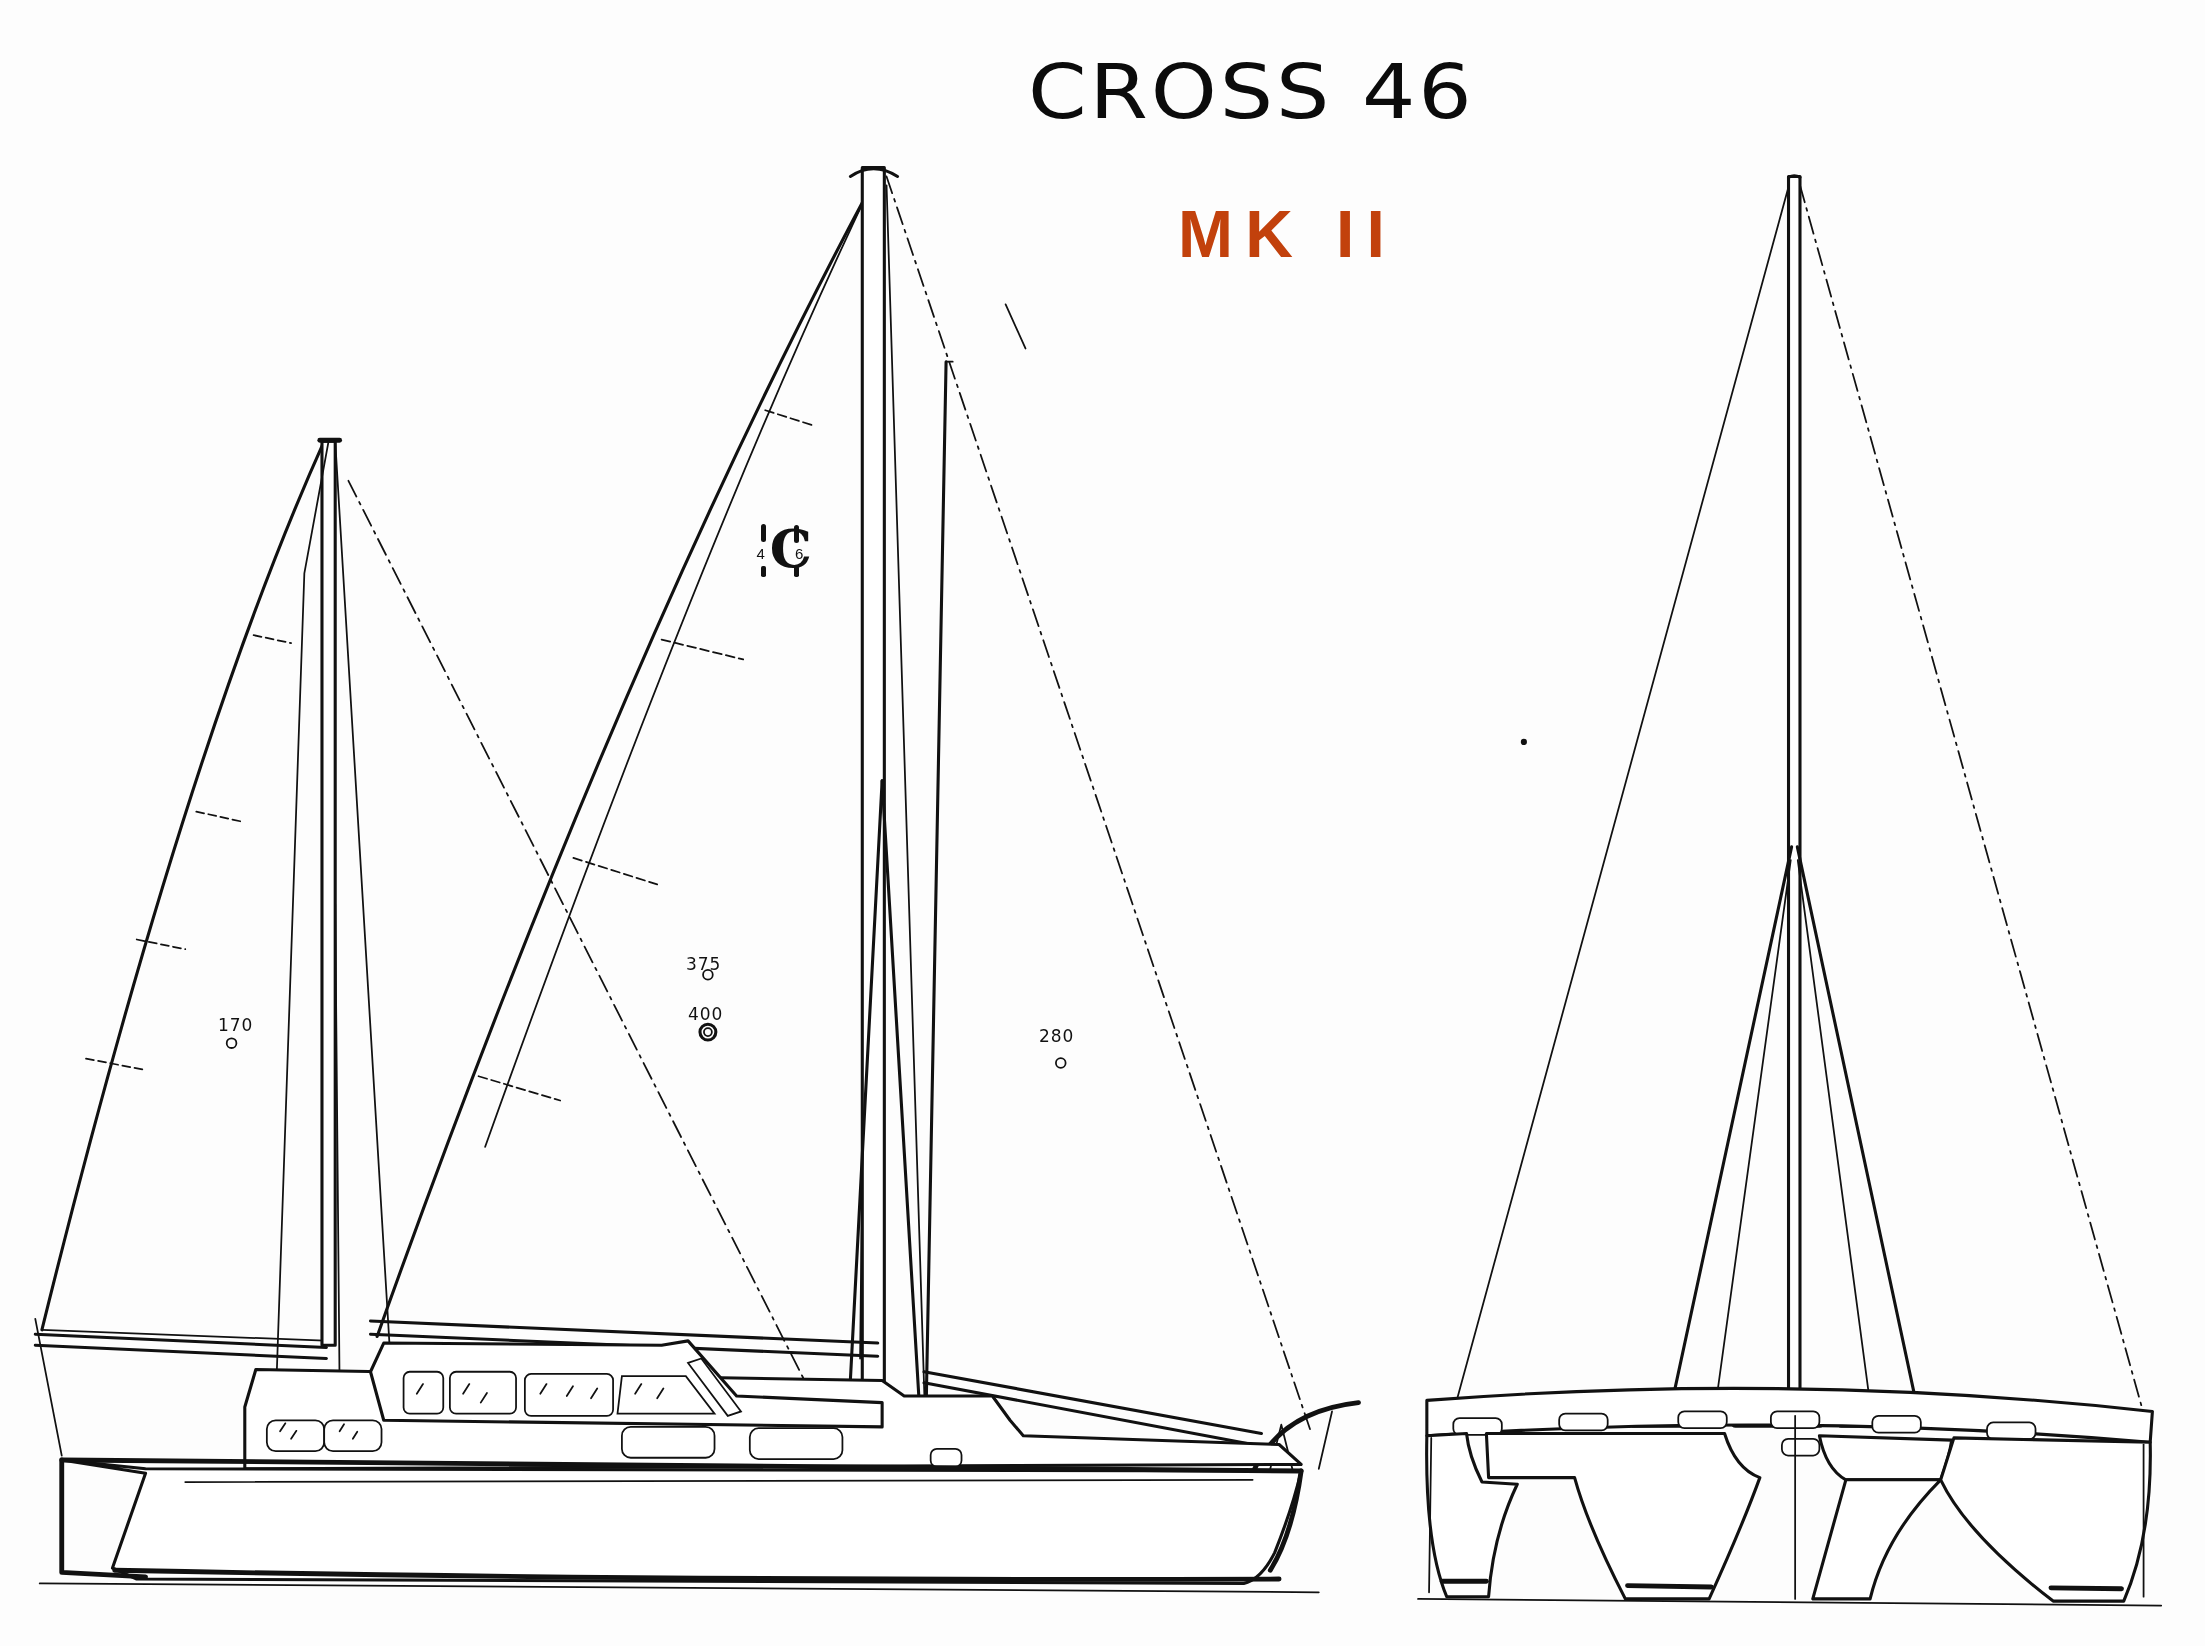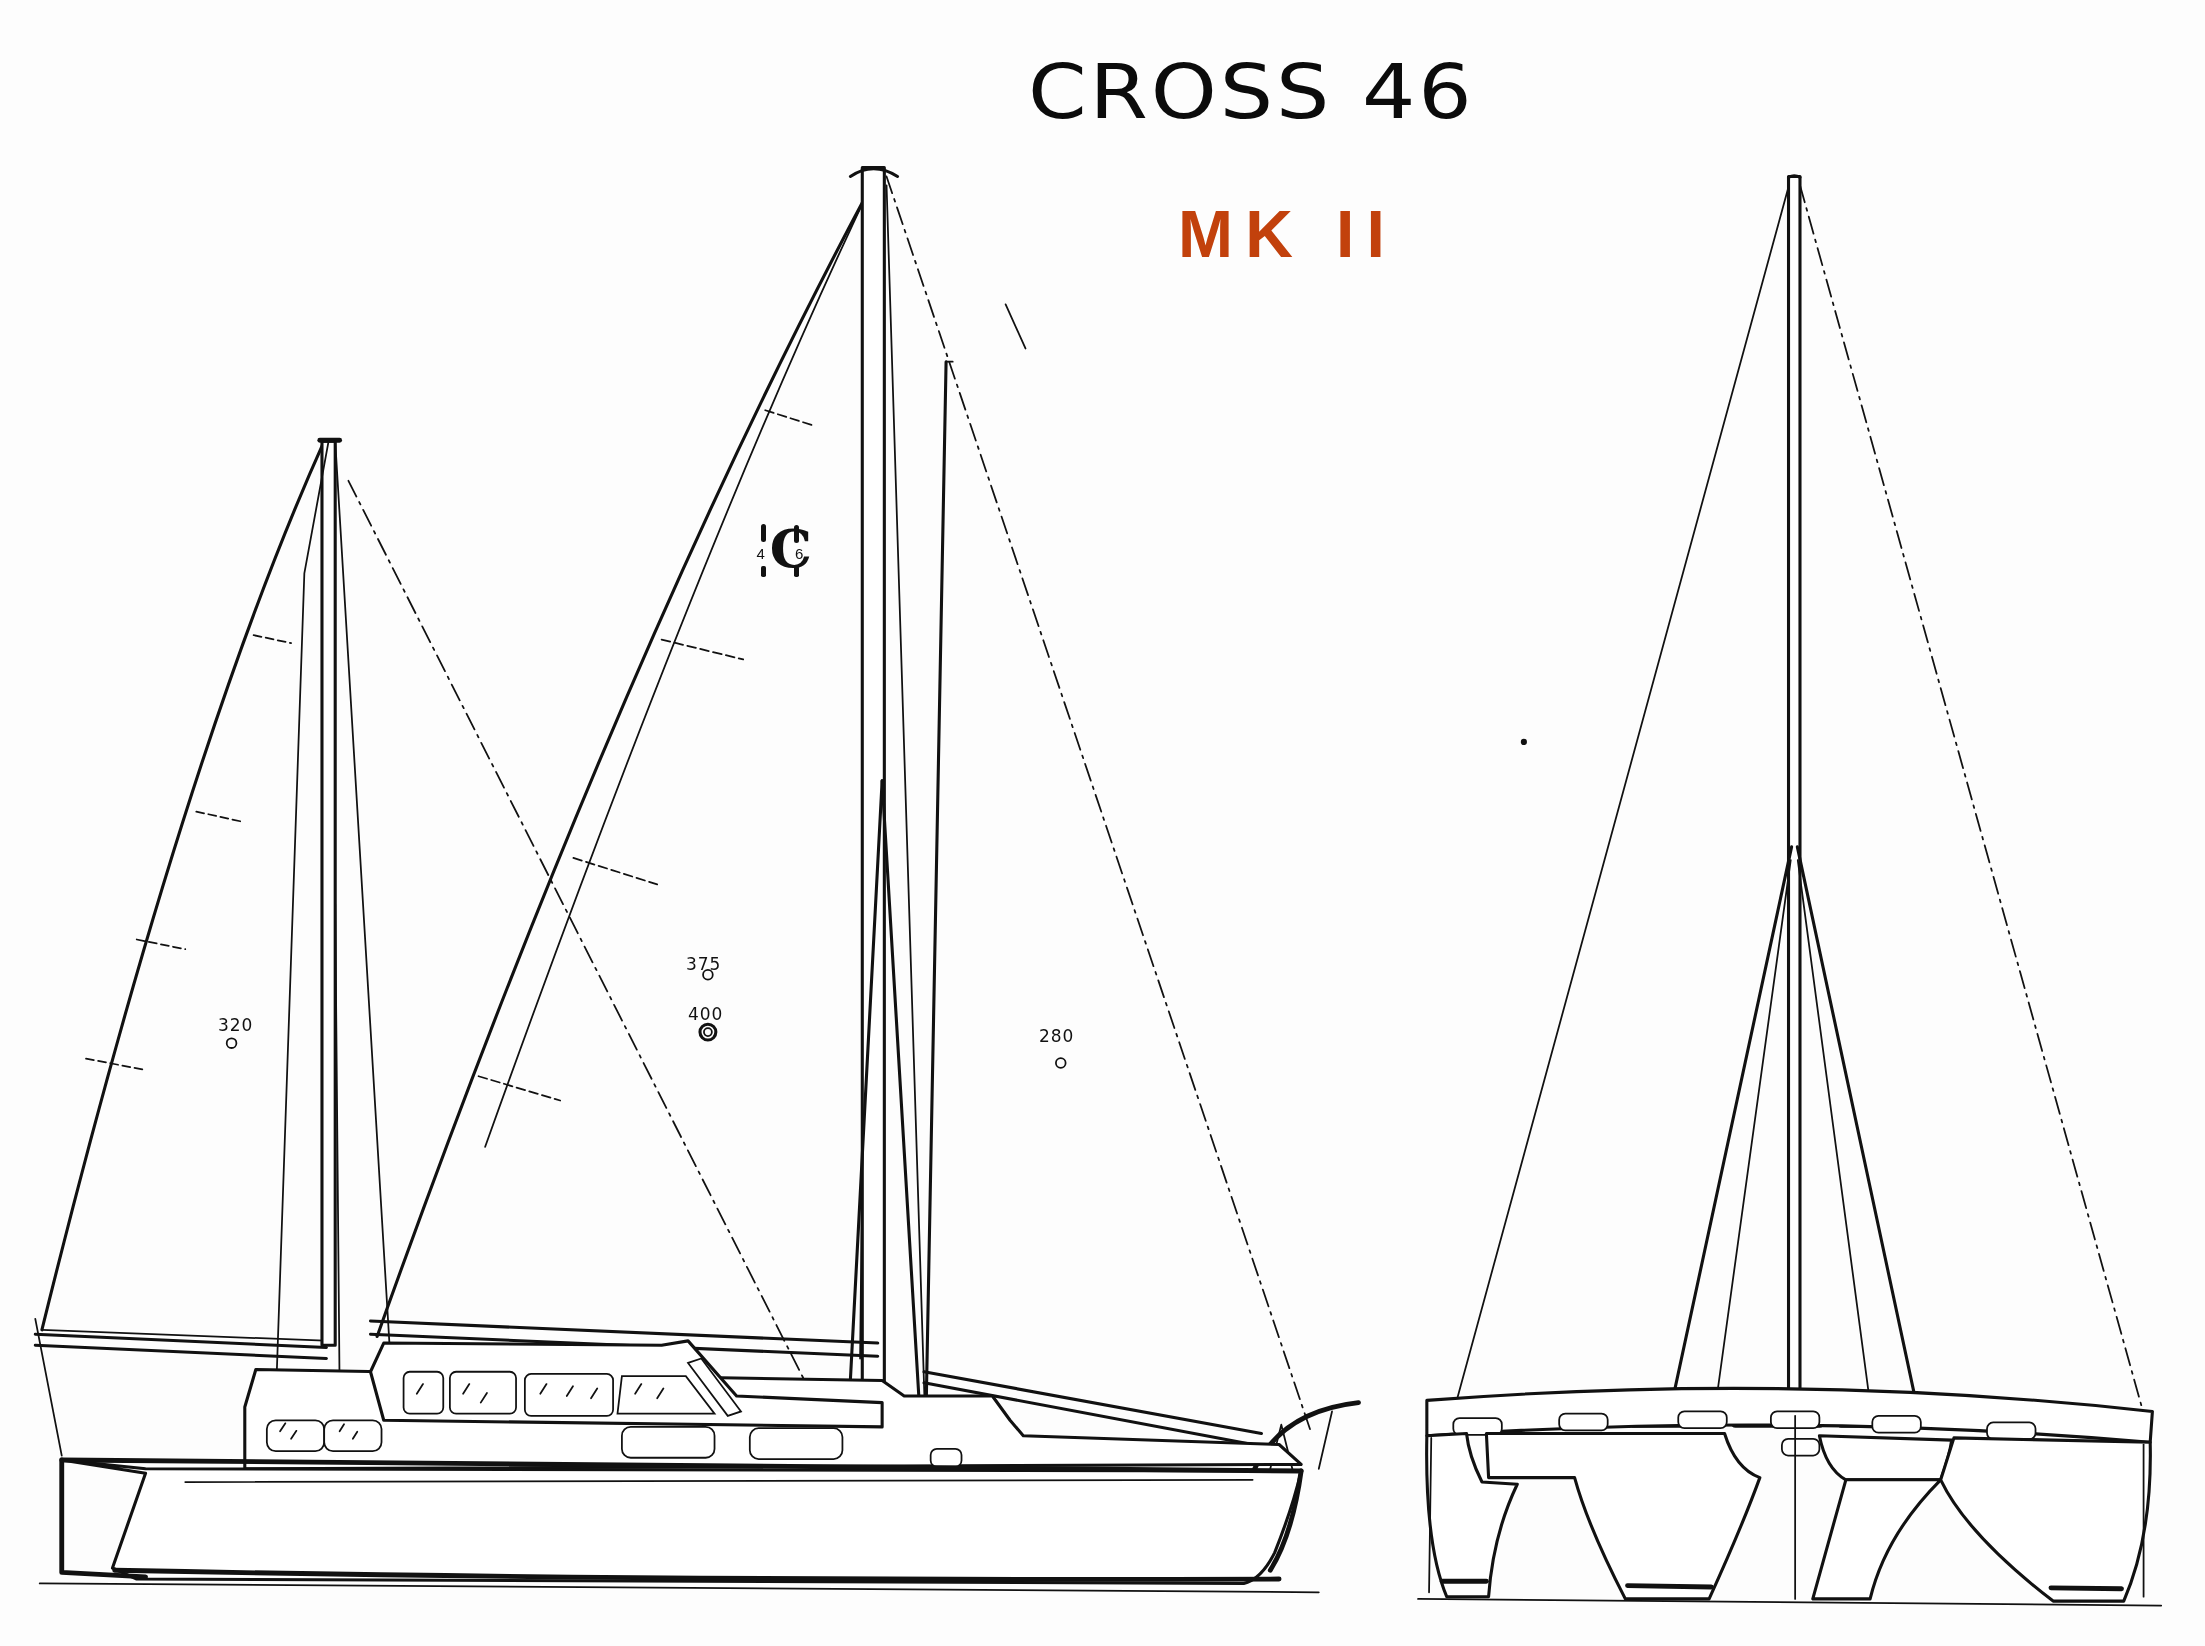--- a/index.html
+++ b/index.html
@@ -186,19 +186,19 @@
   <div style="position:absolute; left:761px; top:520px; width:40px; height:66px;">
     <div style="position:absolute; left:0; top:4.4px; width:5.3px; height:17.6px; background:#111; border-radius:2.6px;"></div>
     <div style="position:absolute; left:0; top:46px; width:5.3px; height:11px; background:#111; border-radius:1.8px;"></div>
     <div style="position:absolute; left:33px; top:5.3px; width:5.3px; height:17.6px; background:#111; border-radius:2.6px;"></div>
     <div style="position:absolute; left:33px; top:46px; width:5.3px; height:11px; background:#111; border-radius:1.8px;"></div>
     <span class="sail-number" style="left:-4.4px; top:25.6px; font-size:15px;">4</span>
     <span class="sail-number" style="left:8.8px; top:2.2px; font-size:53px; font-weight:bold; font-family:'DejaVu Serif', serif;">C</span>
     <span class="sail-number" style="left:34px; top:25.6px; font-size:15px;">6</span>
   </div>
 
-  <span class="area-label" style="left:218px; top:1017px;">320</span>
+  <span class="area-label" style="left:218px; top:1017px;">170</span>
   <span class="area-label" style="left:686px; top:956px;">375</span>
   <span class="area-label" style="left:688px; top:1006px;">400</span>
   <span class="area-label" style="left:1039px; top:1028px;">280</span>
 
 </div>
 
 
 </body></html>

